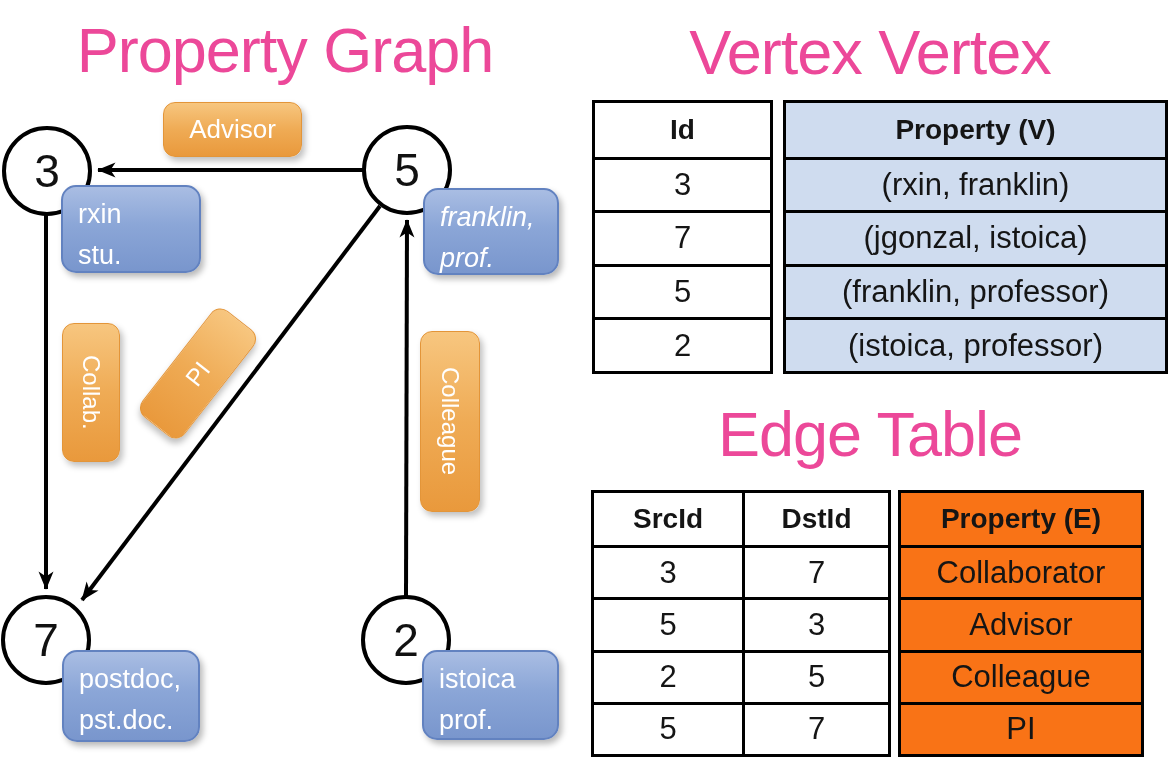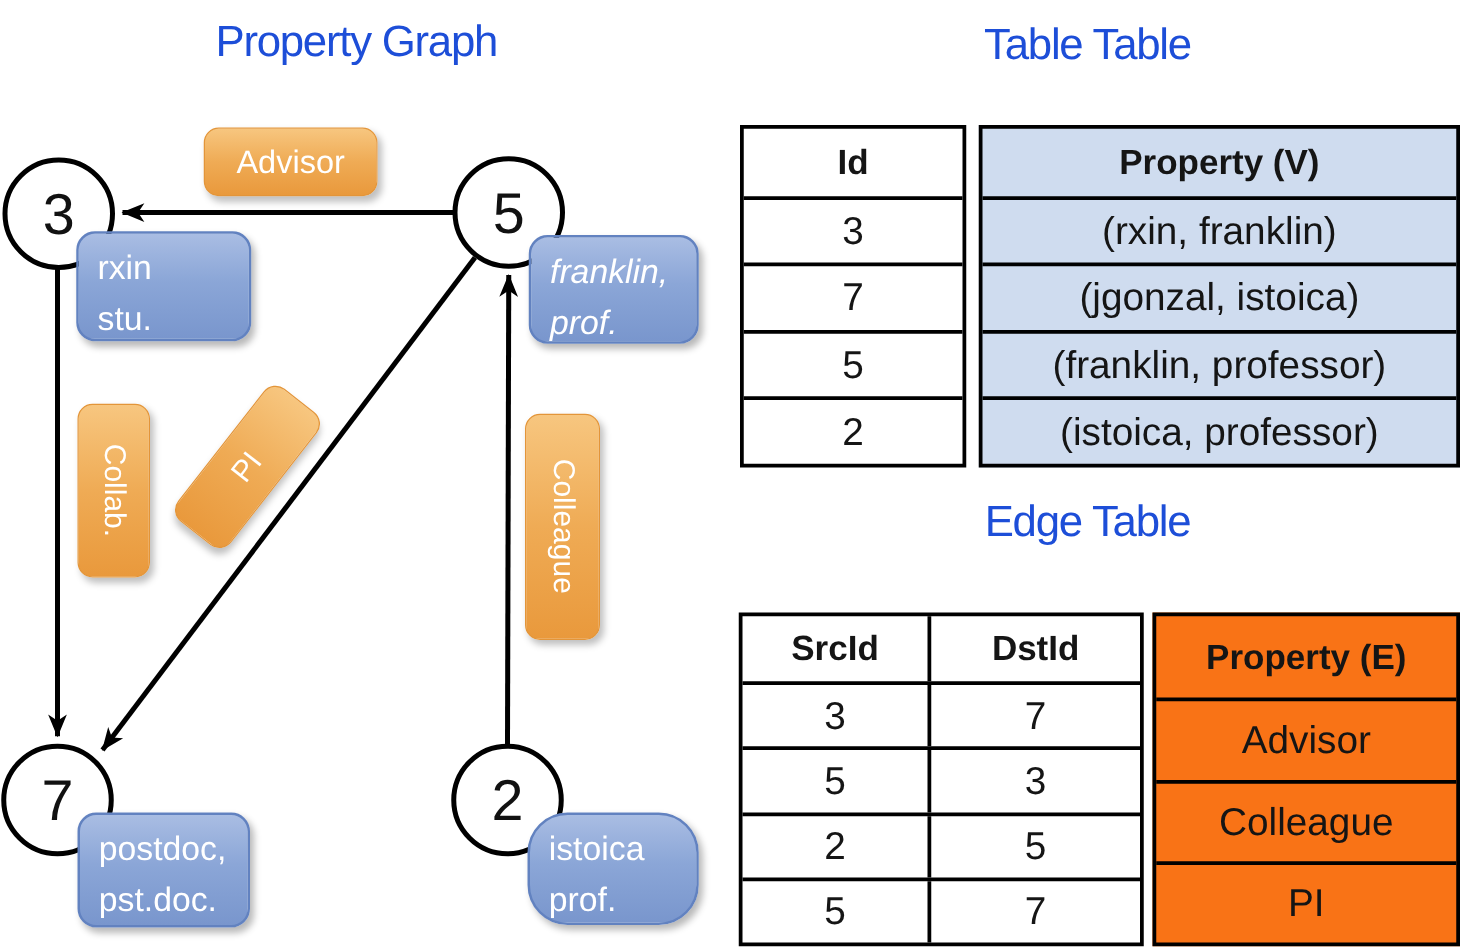--- a/index.html
+++ b/index.html
@@ -4,21 +4,21 @@
 <style>
   html, body { margin:0; padding:0; }
   body {
     width:1170px; height:760px; position:relative; overflow:hidden;
     background:#ffffff;
     font-family:"Liberation Sans", sans-serif;
     color:#111;
   }
   .title {
     position:absolute; text-align:center;
-    font-size:35px; font-weight:300; letter-spacing:-1px; color:#1d4ed8;
+    font-size:63px; font-weight:300; letter-spacing:-1px; color:#ec4899;
     white-space:nowrap;
   }
   #graph-title  { left:0;   top:14;  width:570px; top:14px; }
   #vtable-title { left:640px; top:16px; width:460px; }
   #etable-title { left:640px; top:398px; width:460px; }
 
   
   #edge-svg { position:absolute; left:0; top:0; z-index:1; }
 
   .node {
@@ -36,21 +36,21 @@
     position:absolute; box-sizing:border-box; z-index:4;
     background:linear-gradient(180deg,#a9bde3 0%,#8ba6d7 45%,#7996cd 100%);
     border:2px solid #6282c0; border-radius:15px;
     color:#fff; font-size:27px; font-weight:300; line-height:1.5;
     padding:7px 0 0 15px;
     box-shadow:3px 4px 6px rgba(0,0,0,0.28);
   }
   #plabel-rxin     { left:61px;  top:185px; width:140px; height:88px; }
   #plabel-franklin { left:423px; top:188px; width:136px; height:87px;font-style:italic; }
   #plabel-jgonzal  { left:62px;  top:650px; width:138px; height:92px; }
-  #plabel-istoica  { left:422px; top:650px; width:137px; height:90px;border-radius:32px; }
+  #plabel-istoica  { left:422px; top:650px; width:137px; height:90px; }
 
   .elabel {
     position:absolute; box-sizing:border-box; z-index:2;
     background:linear-gradient(180deg,#f7c67f 0%,#efab55 50%,#e9993c 100%);
     border:1px solid #e39539; border-radius:12px;
     color:#fff; font-size:26px; font-weight:300;
     display:flex; align-items:center; justify-content:center;
     box-shadow:3px 4px 6px rgba(0,0,0,0.25);
   }
   #elabel-advisor   { left:163px; top:102px; width:139px; height:55px; }
@@ -73,21 +73,21 @@
   .sub .r + .r { border-top:3px solid #000; }
   .r > .cell + .cell { border-left:3px solid #000; }
   .cell {
     display:flex; align-items:center; justify-content:center;
     font-size:31px; font-weight:300; color:#151515; white-space:nowrap;
   }
   .cell.hdr { font-weight:bold; font-size:28px; }
 
   #vt-id   { width:181px; }
   #vt-prop { width:385px; margin-left:10px; background:#cfdcef; }
-  #et-ids  { width:324px; }
+  #et-ids  { width:300px; }
   #et-ids .r { grid-template-columns:148px 1fr; }
   #et-prop { width:246px; margin-left:7px; background:#f97316; }
 </style>
 </head>
 <body>
 
 <div class="title" id="graph-title">Property Graph</div>
 
 <svg id="edge-svg" width="585" height="760">
   <defs>
@@ -137,21 +137,21 @@
 <div class="elabel" id="elabel-collab">
   <span class="vtext">Collab.</span>
 </div>
 <div class="elabel" id="elabel-pi">
   <span class="rot-ccw">PI</span>
 </div>
 <div class="elabel" id="elabel-colleague">
   <span class="vtext">Colleague</span>
 </div>
 
-<div class="title" id="vtable-title">Table Table</div>
+<div class="title" id="vtable-title">Vertex Vertex</div>
 
 <div class="dtable" id="vertex-table">
   <div class="sub" id="vt-id">
     <div class="r">
         <div class="cell hdr">Id</div>
       </div>
     <div class="r">
         <div class="cell">3</div>
       </div>
     <div class="r">
@@ -206,20 +206,23 @@
     <div class="r">
       <div class="cell">5</div>
       <div class="cell">7</div>
     </div>
   </div>
   <div class="sub" id="et-prop">
     <div class="r">
         <div class="cell hdr">Property (E)</div>
       </div>
     <div class="r">
+        <div class="cell">Collaborator</div>
+      </div>
+    <div class="r">
         <div class="cell">Advisor</div>
       </div>
     <div class="r">
         <div class="cell">Colleague</div>
       </div>
     <div class="r">
         <div class="cell">PI</div>
       </div>
   </div>
 </div>

